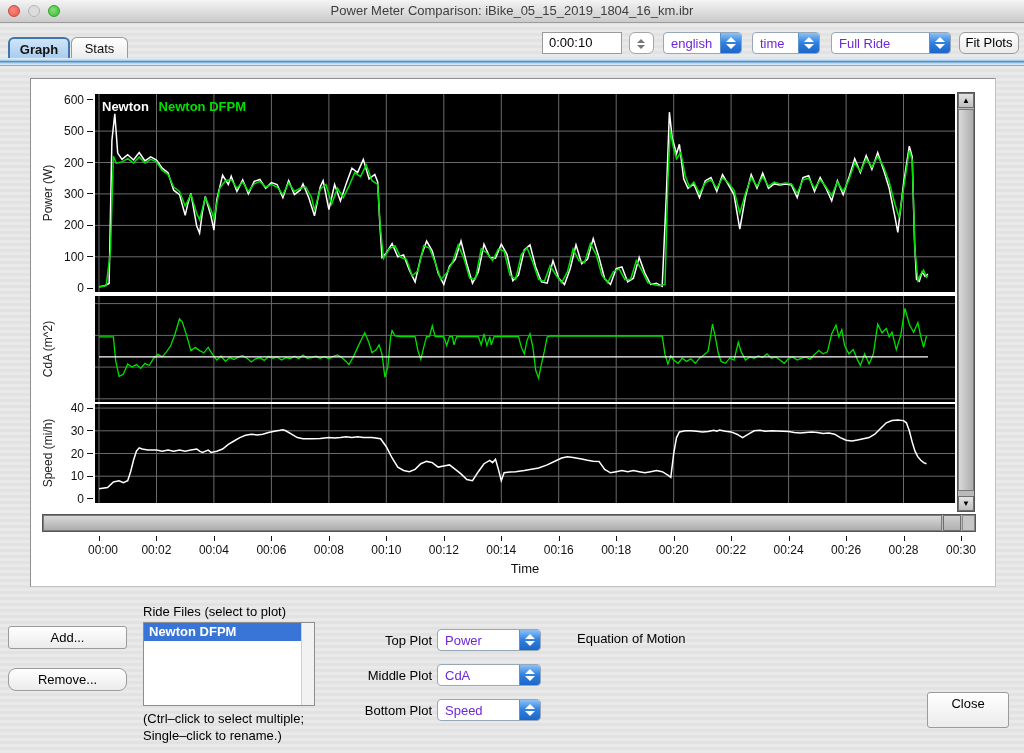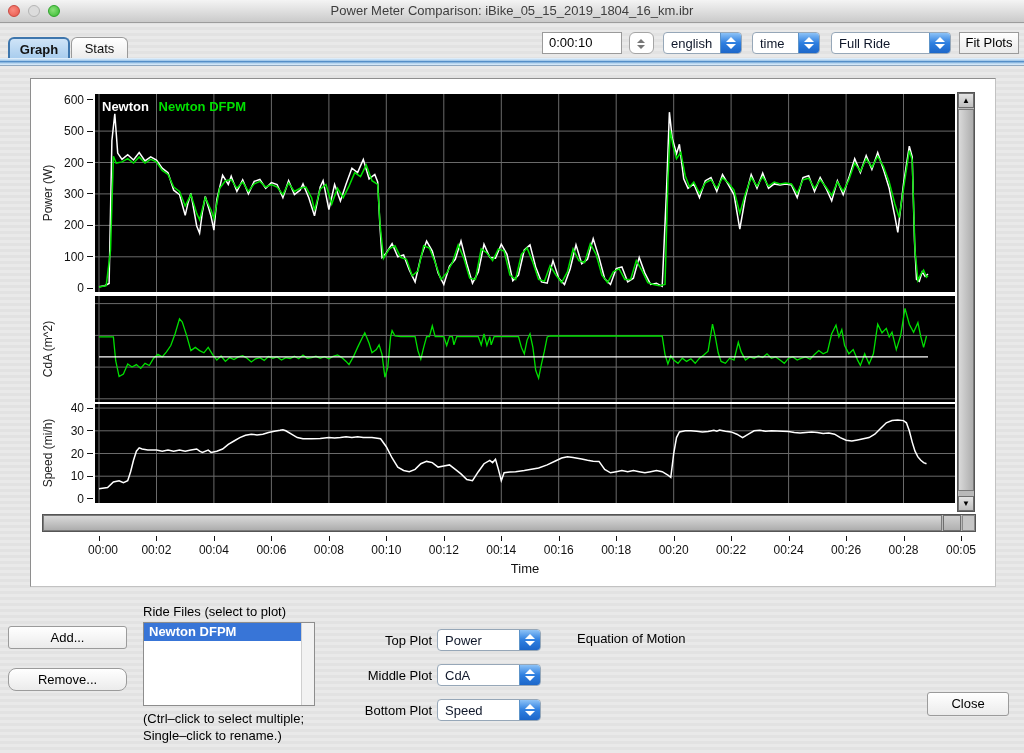--- a/index.html
+++ b/index.html
@@ -25,33 +25,33 @@
   #tabstrip{position:absolute;left:0;top:58px;width:1024px;height:7px;
     background:linear-gradient(#eaf4fd,#a9cdec 35%,#4a86c2 52%,#a9cdec 70%,#dfeefb);
     border-bottom:1px solid #8fa8c0;}
   .field{position:absolute;top:32px;height:22px;box-sizing:border-box;background:#fff;
     border:1px solid #9a9a9a;font-size:13px;}
   #time-window-input{left:542px;width:80px;padding:2px 16px 0 6px;}
   #time-stepper{left:629px;width:25px;border-radius:6px;border:1px solid #a5a5a5;}
   .stepper-glyphs{position:absolute;left:7px;top:2px;width:10px;height:18px;}
   .combo{position:absolute;top:32px;height:22px;box-sizing:border-box;background:#fff;
     border:1px solid #96a7b8;border-radius:4px;font-size:13px;overflow:hidden;}
-  .combo .val{position:absolute;left:7px;top:3px;color:#0f172a;white-space:nowrap;}
+  .combo .val{position:absolute;left:7px;top:3px;color:#6d28d9;white-space:nowrap;}
   .combo .cap{position:absolute;right:0;top:0;width:20px;height:100%;
     background:linear-gradient(#8cc2f7,#2e7fe0 50%,#1c66c9);border-left:1px solid #5c93c9;}
   .chev-up,.chev-dn{position:absolute;left:5px;width:0;height:0;border-left:5px solid transparent;border-right:5px solid transparent;}
   .chev-up{top:4px;border-bottom:5px solid #fff;}
   .chev-dn{bottom:4px;border-top:5px solid #fff;}
   .chev-up.gray{border-bottom-color:#777;}
   .chev-dn.gray{border-top-color:#777;}
   #units-select{left:663px;width:79px;}
   #xaxis-mode-select{left:752px;width:68px;}
   #range-select{left:831px;width:120px;}
   .pushbtn{position:absolute;box-sizing:border-box;background:linear-gradient(#ffffff,#ebebeb);
-    border:1px solid #9b9b9b;border-radius:0;text-align:center;font-size:13px;color:#000;cursor:default;}
+    border:1px solid #9b9b9b;border-radius:6px;text-align:center;font-size:13px;color:#000;cursor:default;}
   #fit-plots-button{left:959px;top:32px;width:60px;height:22px;line-height:20px;}
   
   #plot-panel{position:absolute;left:30px;top:78px;width:966px;height:509px;background:#ffffff;
     border-top:1px solid #8e8e8e;border-left:1px solid #8e8e8e;
     border-right:1px solid #c2c2c2;border-bottom:1px solid #c2c2c2;box-sizing:border-box;}
   .plot{position:absolute;background:#000;}
   #plot-power{left:95px;top:94px;}
   #plot-cda{left:95px;top:296px;}
   #plot-speed{left:95px;top:404px;}
   .ylab{position:absolute;font-size:12px;color:#222;transform:rotate(-90deg);transform-origin:center;white-space:nowrap;}
@@ -100,21 +100,21 @@
   #ride-files-hint1{left:143px;top:711px;}
   #ride-files-hint2{left:143px;top:728px;}
   #top-plot-label{left:354px;top:633px;width:78px;text-align:right;}
   #middle-plot-label{left:336px;top:668px;width:96px;text-align:right;}
   #bottom-plot-label{left:336px;top:703px;width:96px;text-align:right;}
   #top-plot-select{left:437px;top:629px;width:104px;}
   #middle-plot-select{left:437px;top:664px;width:104px;}
   #bottom-plot-select{left:437px;top:699px;width:104px;}
   #eom-label{left:577px;top:631px;}
   #eom-select{left:703px;top:626px;width:165px;}
-  #close-dialog-button{left:927px;top:692px;width:82px;height:24px;line-height:22px;border-radius:3px;}
+  #close-dialog-button{left:927px;top:692px;width:82px;height:36px;line-height:22px;border-radius:3px;}
 </style>
 </head>
 <body>
 
 <div id="window">
 
   <div id="titlebar">
     <div class="tl" id="tl-close"></div>
     <div class="tl" id="tl-min"></div>
     <div class="tl" id="tl-zoom"></div>
@@ -301,21 +301,21 @@
       <span class="xtick" style="left: 578.666px;">00:20</span>
       <i class="xtickmark" style="left: 636.133px;"></i>
       <span class="xtick" style="left: 636.133px; text-align: center;">00:22</span>
       <i class="xtickmark" style="left: 693.599px;"></i>
       <span class="xtick" style="left: 693.599px;">00:24</span>
       <i class="xtickmark" style="left: 751.066px;"></i>
       <span class="xtick" style="left: 751.066px;">00:26</span>
       <i class="xtickmark" style="left: 808.532px;"></i>
       <span class="xtick" style="left: 808.532px;">00:28</span>
       <i class="xtickmark" style="left: 865.999px;"></i>
-      <span class="xtick" style="left: 865.999px;">00:05</span>
+      <span class="xtick" style="left: 865.999px;">00:30</span>
     </div>
   <div id="time-axis-title">Time</div>
 
   <div class="pushbtn" id="add-button">Add...</div>
   <div class="pushbtn" id="remove-button">Remove...</div>
 
   <div class="lbl" id="ride-files-label">Ride Files (select to plot)</div>
   <div id="ride-files-list">
     <div id="list-row-0">Newton DFPM</div>
     <div id="list-scrollbar"></div>

